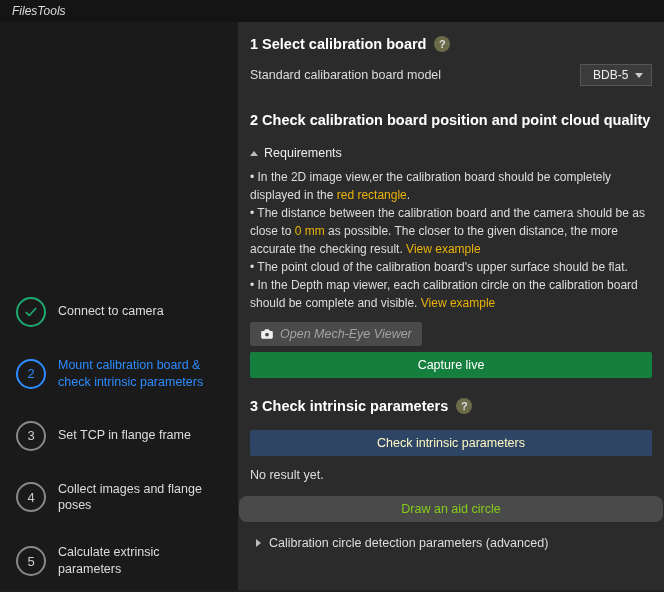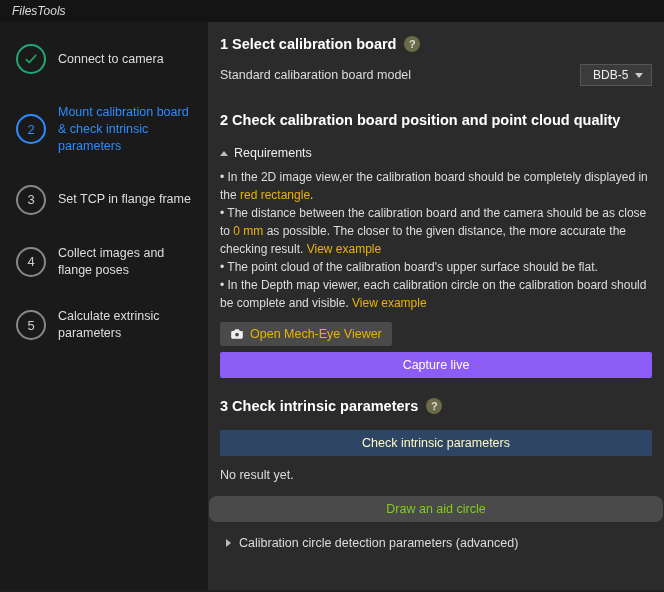--- a/index.html
+++ b/index.html
@@ -15,26 +15,27 @@
   .menubar {
     display: flex;
     padding: 4px 12px;
     background: #141414;
     font-size: 12px;
     font-style: italic;
   }
   .menubar span { cursor: default; }
   .main { display: flex; height: calc(100% - 24px); }
   .sidebar {
-    width: 208px;
+    width: 238px;
     background: #1a1a1a;
     padding: 22px 12px 12px 16px;
     display: flex;
     flex-direction: column;
     gap: 30px;
+    justify-content: flex-end;
   }
   .step {
     display: flex;
     align-items: center;
     gap: 12px;
     cursor: pointer;
   }
   .step .circle {
     width: 30px; height: 30px;
     border: 2px solid #888;
@@ -113,23 +114,23 @@
   }
   .req-body .ln { display:block; }
   .lnk { color: #eab308; cursor: pointer; }
   .btn {
     display: flex; align-items: center; justify-content: center;
     gap: 6px;
     font-size: 12.5px;
     padding: 6px 10px;
     cursor: pointer;
   }
-  .btn-gray { background: #4a4a4a; color: #eab308; }
+  .btn-gray { background: #4a4a4a; color: #a3a3a3; font-style: italic; }
   .btn-gray-wide { background: #4a4a4a; color: #84cc16; margin: 6px 1px; border-radius:8px;}
-  .btn-blue { background: #8b5cf6; color: #fff; margin: 6px 12px; border-radius:2px;}
+  .btn-blue { background: #15803d; color: #fff; margin: 6px 12px; border-radius:2px;}
   .btn-dim { background: #2f4566; color: #fef9c3; margin: 6px 12px; border-radius:2px;}
   .btn-inline { display:inline-flex; margin: 0 0 0 12px; border-radius:2px; padding:5px 10px;}
   .result-line { padding: 6px 12px 8px 12px; font-size: 12.5px; color:#ddd;}
   .adv-row { padding: 8px 12px 12px 18px; display:flex; align-items:center; gap:8px; font-size:12.5px; color:#ddd;}
   
   .content::-webkit-scrollbar{width:10px}
   .content::-webkit-scrollbar-thumb{background:#555}
 </style>
 </head>
 <body>

